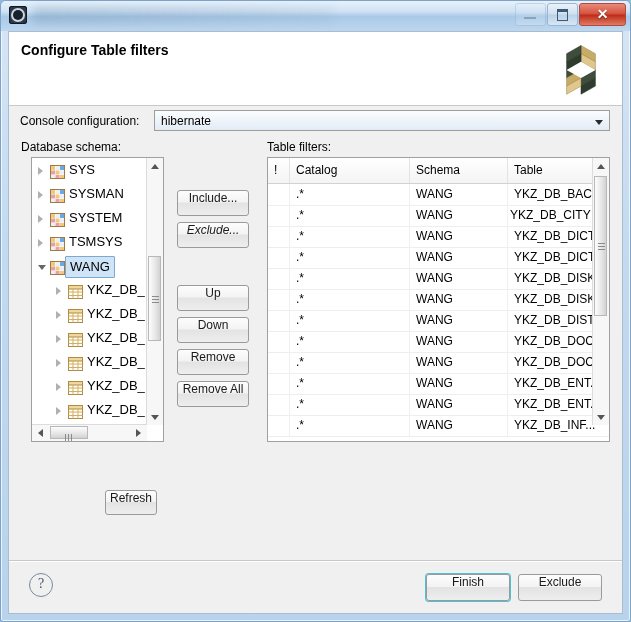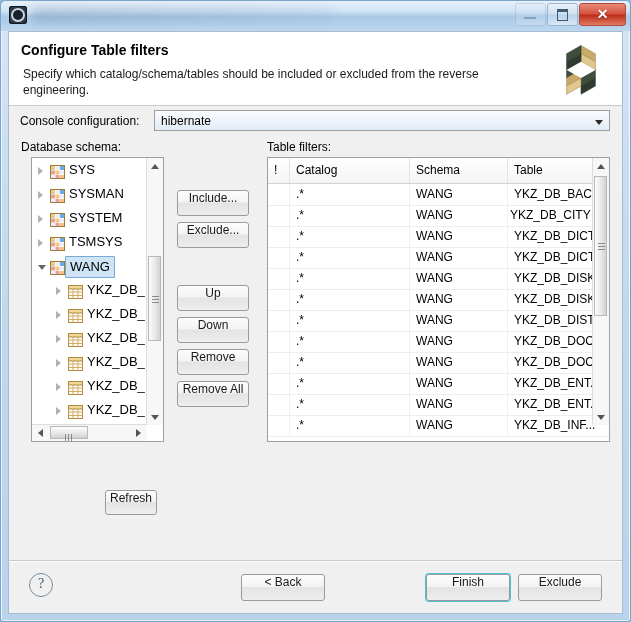--- a/index.html
+++ b/index.html
@@ -229,21 +229,20 @@
       <div class="winbtn min"></div>
       <div class="winbtn max"></div>
       <div class="winbtn close">✕</div>
     </div>
   </div>
 
   <div class="client">
 
     <div class="hdr">
       <div class="hdr-title">Configure Table filters</div>
-      <div class="hdr-desc">Specify which catalog/schema/tables should be included or excluded from the reverse engineering.</div>
       <svg class="logo" viewBox="0 0 60 60">
         <polygon points="30,4 46,13 46,22 30,13" fill="#c9ab68" stroke="#9c8448" stroke-width="0.6"></polygon>
         <polygon points="30,13 46,22 46,31 30,22" fill="#e0c78c" stroke="#9c8448" stroke-width="0.6"></polygon>
         <polygon points="14,13 30,4 30,13 14,22" fill="#3e4d3c" stroke="#2a342a" stroke-width="0.6"></polygon>
         <polygon points="14,22 30,13 30,22 14,31" fill="#2f3b2e" stroke="#2a342a" stroke-width="0.6"></polygon>
         <polygon points="14,31 30,22 30,31 14,40" fill="#3e4d3c" stroke="#2a342a" stroke-width="0.6"></polygon>
         <polygon points="14,40 30,31 30,40 14,49" fill="#c9ab68" stroke="#9c8448" stroke-width="0.6"></polygon>
         <polygon points="30,40 46,31 46,40 30,49" fill="#3e4d3c" stroke="#2a342a" stroke-width="0.6"></polygon>
         <polygon points="30,49 46,40 46,49 30,58" fill="#2f3b2e" stroke="#2a342a" stroke-width="0.6"></polygon>
         <polygon points="14,49 30,40 30,49 14,58" fill="#e0c78c" stroke="#9c8448" stroke-width="0.6"></polygon>
@@ -453,21 +452,21 @@
         </div>
         <div class="harr" style="right:0;">
             <i class="tri-r"></i>
           </div>
       </div>
     </div>
 
     <div class="btn mid-btn" style="top:158px;">
       <span>Include...</span>
     </div>
-    <div class="btn mid-btn" style="top:190px;">
+    <div class="btn mid-btn" style="top:190px;font-style:italic;">
       <span>Exclude...</span>
     </div>
     <div class="btn mid-btn" style="top:253px;">
       <span>Up</span>
     </div>
     <div class="btn mid-btn" style="top:285px;">
       <span>Down</span>
     </div>
     <div class="btn mid-btn" style="top:317px;">
       <span>Remove</span>
@@ -577,23 +576,20 @@
     </div>
 
     <div class="btn refresh-btn">
       <span>Refresh</span>
     </div>
 
     <div class="sep"></div>
     <div class="sep2"></div>
     <div class="help">?</div>
 
-    <div class="btn fbtn" style="left:232px;">
-      <span>&lt; Back</span>
-    </div>
     <div class="btn fbtn default" style="left:417px;">
       <span>Finish</span>
     </div>
     <div class="btn fbtn" style="left:509px;">
       <span>Exclude</span>
     </div>
 
   </div>
 </div>
 

